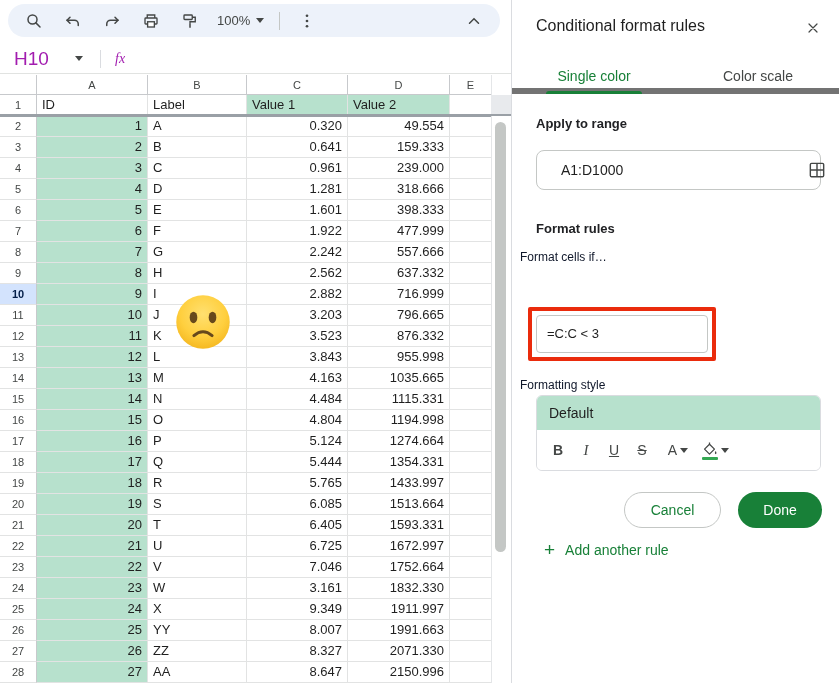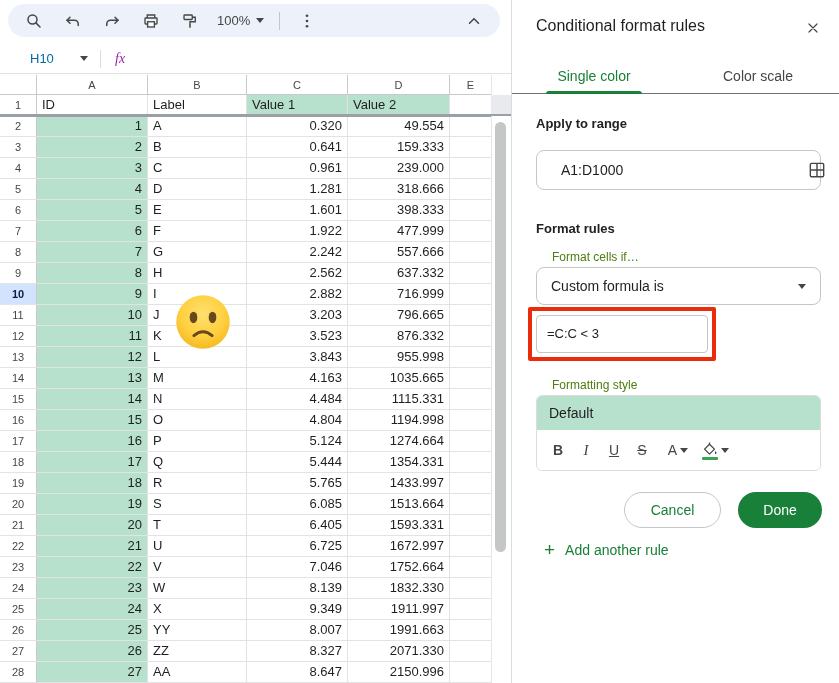--- a/index.html
+++ b/index.html
@@ -14,21 +14,21 @@
              border-radius:17px; display:flex; align-items:center; padding:0 14px; gap:15px; }
   .tbtn { width:24px; height:24px; display:flex; align-items:center; justify-content:center; border-radius:4px; flex:0 0 auto; }
   .zoom { display:flex; align-items:center; gap:6px; color:#444746; font-size:13px; }
   .tdivider { width:1px; height:18px; background:#c4c7c5; flex:0 0 auto; }
   .collapse { margin-left:auto; }
   .caret { width:0; height:0; border-left:4px solid transparent; border-right:4px solid transparent; border-top:5px solid #444746; }
 
   .formula-bar { position:absolute; left:0; top:44px; width:511px; height:30px; background:#fff;
                  border-bottom:1px solid #e1e3e1; display:flex; align-items:center; }
   .namebox { display:flex; align-items:center; width:100px; padding-left:14px; gap:26px; height:100%; }
-  .namebox-text { font-size:13px; color:#0369a1;margin-left:16px; }
+  .namebox-text { font-size:19px; color:#a21caf; }
   .fb-divider { width:1px; height:18px; background:#dadce0; margin-right:14px; }
   .fx { font-family:"Liberation Serif", serif; font-style:italic; font-size:14px; color:#a21caf; }
 
   
   .col-headers { position:absolute; left:0; top:75px; width:491px; height:20px; display:flex; background:#fff; z-index:2; }
   .corner { width:37px; height:20px; border-right:1px solid #c7c9cc; border-bottom:1px solid #c7c9cc; background:#fff; }
   .chead { height:20px; border-right:1px solid #c7c9cc; border-bottom:1px solid #c7c9cc; font-size:11px; color:#444746;
            display:flex; align-items:center; justify-content:center; background:#fff; }
   .w0{width:111px}.w1{width:99px}.w2{width:101px}.w3{width:102px}.w4{width:41px;border-right:none}
 
@@ -50,29 +50,29 @@
   .vscroll-track { position:absolute; left:491px; top:75px; width:20px; height:608px; background:#fff; border-left:1px solid #e4e6e8; }
   .vscroll-thumb { position:absolute; left:495px; top:122px; width:11px; height:430px; background:#c4c7c5; border-radius:6px; z-index:3; }
 
   .emoji { position:absolute; left:174px; top:293px; width:58px; height:58px; z-index:4; }
 
   
   .panel { position:absolute; left:511px; top:0; width:328px; height:683px; background:#fff; border-left:1px solid #dadce0; }
   .panel-title { position:absolute; left:24px; top:17px; font-size:16px; font-weight:500; color:#1f1f1f; }
   .close-btn { position:absolute; right:14px; top:16px; width:24px; height:24px; display:flex; align-items:center; justify-content:center; }
 
-  .tabs { position:absolute; left:0; top:58px; width:328px; height:36px; display:flex; border-bottom:1px solid #737373; }
+  .tabs { position:absolute; left:0; top:58px; width:328px; height:36px; display:flex; border-bottom:6px solid #737373; }
   .tab { width:164px; height:36px; display:flex; align-items:center; justify-content:center; font-size:14px; font-weight:500;
          color:#444746; position:relative; }
   .tab.active { color:var(--accent-green,#188038); }
   .tab.active .tab-underline { position:absolute; bottom:0; left:34px; width:96px; height:3px;
          background:var(--accent-green,#188038); border-radius:3px 3px 0 0; }
 
   .lbl-bold { position:absolute; left:24px; font-size:13px; font-weight:bold; color:#202124; }
-  .lbl-gray { position:absolute; left:40px; font-size:12px; color:#4d7c0f; }
+  .lbl-gray { position:absolute; left:8px; font-size:12px; color:#0f172a; }
 
   .range-input { position:absolute; left:24px; top:150px; width:285px; height:40px; border:1px solid #c4c7c5; border-radius:8px;
                  font-size:14px; color:#1f1f1f; line-height:38px; padding-left:24px; }
   .range-grid-icon { position:absolute; right:12px; top:160px; width:20px; height:20px; }
 
   .dropdown { position:absolute; left:24px; top:267px; width:285px; height:38px; border:1px solid #c4c7c5; border-radius:8px;
               font-size:14px; color:#1f1f1f; line-height:36px; padding-left:14px; }
   .dropdown .caret { position:absolute; right:14px; top:16px; }
 
   .red-annotation { position:absolute; left:16px; top:307px; width:188px; height:54px; border:4px solid var(--annotation-red,#ea2b0c);
@@ -361,21 +361,21 @@
           <div class="cell c0 green num">22</div>
           <div class="cell c1 left">V</div>
           <div class="cell c2 num">7.046</div>
           <div class="cell c3 num">1752.664</div>
           <div class="cell c4 left"></div>
         </div>
         <div class="row">
           <div class="rn">24</div>
           <div class="cell c0 green num">23</div>
           <div class="cell c1 left">W</div>
-          <div class="cell c2 num">8.139</div>
+          <div class="cell c2 num">3.161</div>
           <div class="cell c3 num">1832.330</div>
           <div class="cell c4 left"></div>
         </div>
         <div class="row">
           <div class="rn">25</div>
           <div class="cell c0 green num">24</div>
           <div class="cell c1 left">X</div>
           <div class="cell c2 num">9.349</div>
           <div class="cell c3 num">1911.997</div>
           <div class="cell c4 left"></div>
@@ -452,24 +452,20 @@
     <div class="range-grid-icon">
       <svg width="20" height="20" viewBox="0 0 24 24" fill="none" stroke="#444746" stroke-width="1.7">
           <rect x="4" y="4" width="16" height="16" rx="1.5"></rect>
           <path d="M12 4 v16 M4 12 h16"></path>
         </svg>
     </div>
 
     <div class="lbl-bold" style="top:221px">Format rules</div>
     <div class="lbl-gray" style="top:250px">Format cells if…</div>
 
-    <div class="dropdown">
-      <span>Custom formula is</span>
-      <span class="caret"></span>
-    </div>
 
     <div class="formula-input">=C:C &lt; 3</div>
     <div class="red-annotation"></div>
 
     <div class="lbl-gray" style="top:378px">Formatting style</div>
 
     <div class="style-card">
       <div class="default-bar">Default</div>
       <div class="fmt-tools">
         <div class="fmt-btn fmt-b">B</div>

